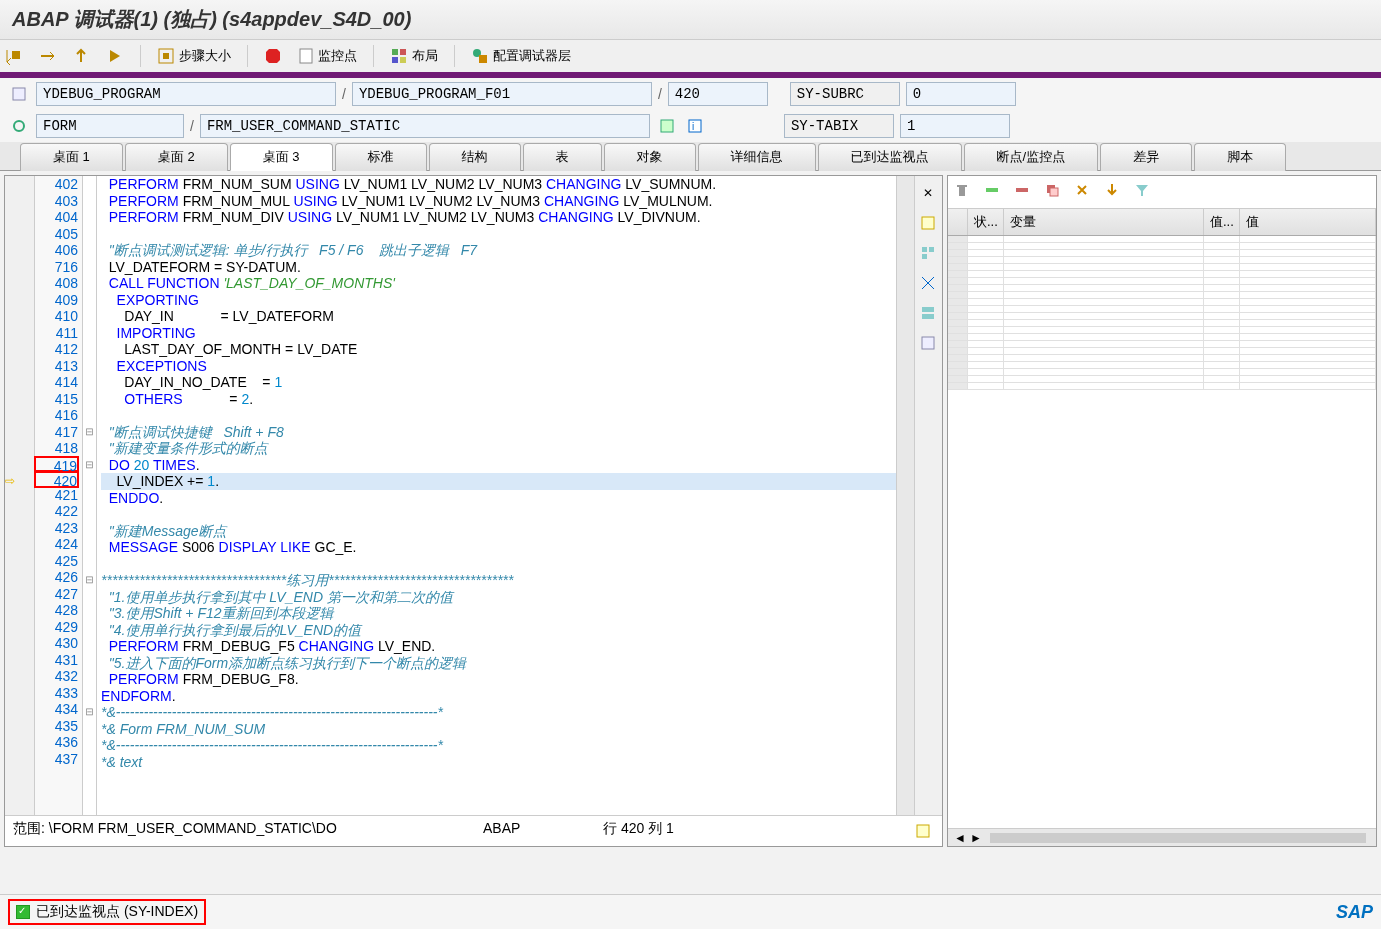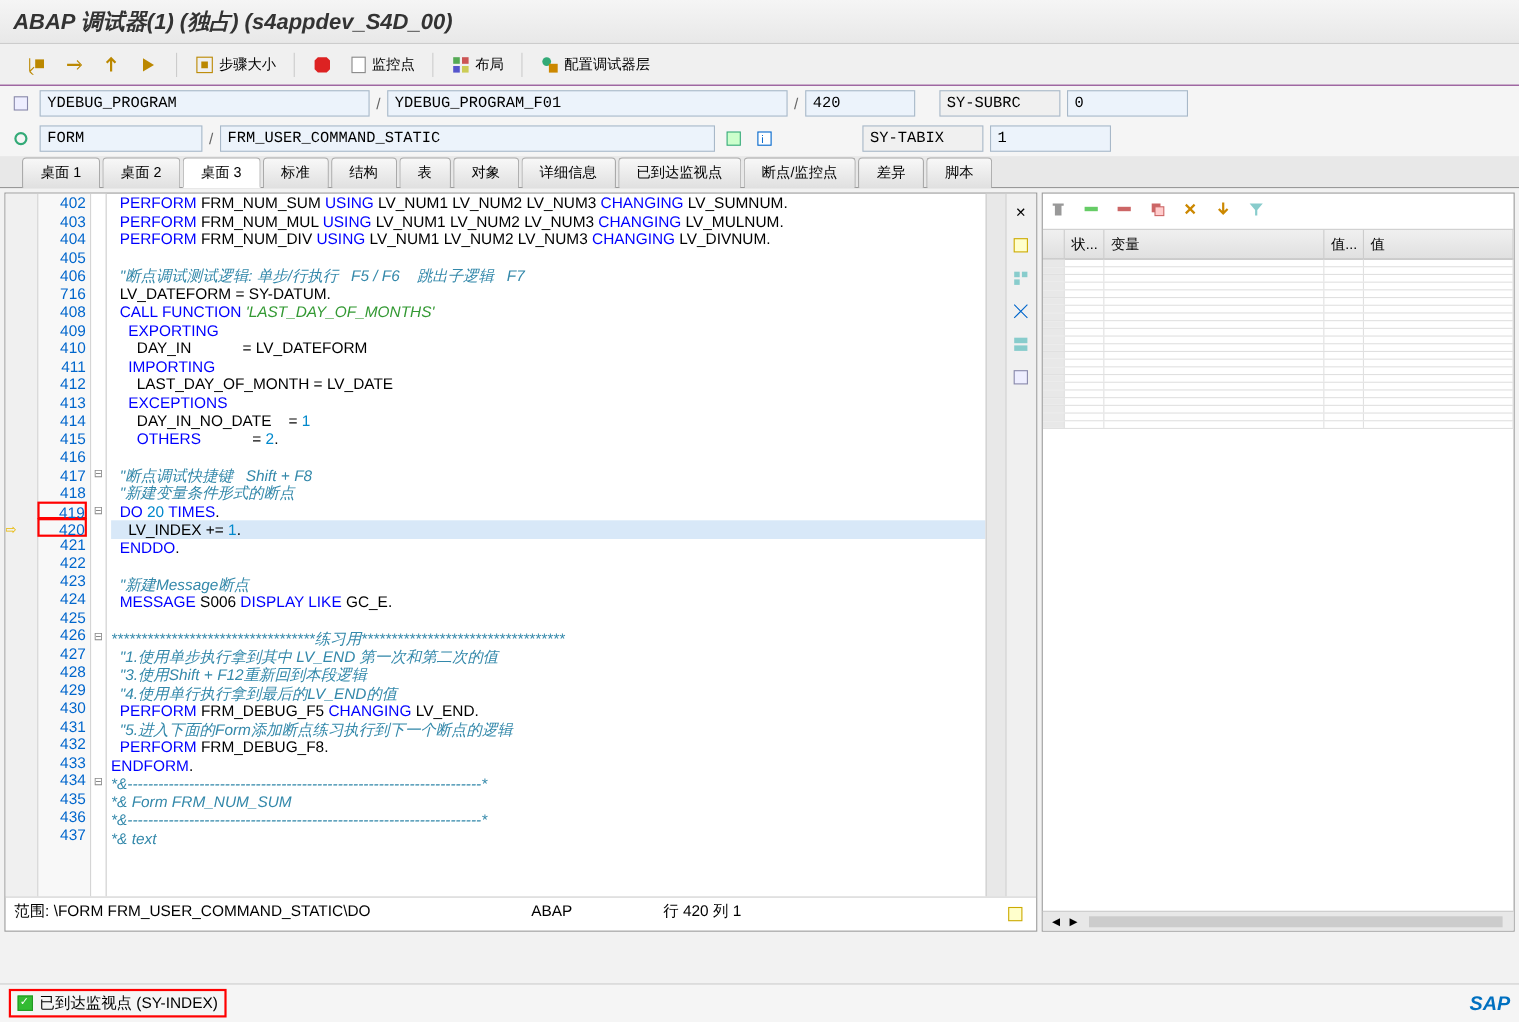--- a/index.html
+++ b/index.html
@@ -1,26 +1,26 @@
 <!DOCTYPE html>
 <html><head>
 <meta charset="utf-8">
 <style>
 * { box-sizing: border-box; margin: 0; padding: 0; font-family: Arial, sans-serif; }
 body { background: #f2f2f2; width: 1381px; height: 929px; overflow: hidden; font-size: 12px; }
 .title-bar { background: linear-gradient(#f5f5f5,#e8e8e8); padding: 6px 12px; font-size: 20px; font-weight: bold; font-style: italic; color: #333; border-bottom: 1px solid #ccc; }
-.toolbar { background: #f0f0f0; padding: 6px 20px; display: flex; align-items: center; gap: 8px; border-bottom: 1px solid #701a75; height: 38px; }
+.toolbar { background: #f0f0f0; padding: 6px 0; display: flex; align-items: center; gap: 8px; border-bottom: 6px solid #701a75; height: 38px; }
 .toolbar-btn { display: inline-flex; align-items: center; gap: 4px; padding: 2px 4px; cursor: pointer; font-size: 13px; }
 .sep { width: 1px; height: 22px; background: #ccc; margin: 0 4px; }
 .info-row { display: flex; gap: 6px; padding: 4px 8px; align-items: center; background: #f5f5f5; }
 .info-field { background: #ecf3fb; border: 1px solid #a8b8c8; padding: 3px 6px; font-size: 14px; font-family: 'Courier New', monospace; height: 24px; display: flex; align-items: center; }
 .info-slash { color: #666; font-size: 14px; }
 .icon-btn { width: 22px; height: 22px; display: inline-flex; align-items: center; justify-content: center; cursor: pointer; }
 .tabstrip { display: flex; background: #e8e8e8; border-bottom: 1px solid #999; padding-left: 20px; }
-.tab { padding: 4px 16px; border: 1px solid #aaa; border-bottom: none; background: linear-gradient(#f8f8f8,#e0e0e0); margin-right: 2px; cursor: pointer; font-size: 13px; border-radius: 4px 4px 0 0; position: relative; top: 1px; }
+.tab { padding: 4px 32px; border: 1px solid #aaa; border-bottom: none; background: linear-gradient(#f8f8f8,#e0e0e0); margin-right: 2px; cursor: pointer; font-size: 13px; border-radius: 4px 4px 0 0; position: relative; top: 1px; }
 .tab.active { background: #fff; border-bottom: 1px solid #fff; font-weight: normal; }
 .main-area { display: flex; height: 680px; }
 .code-pane { flex: 1; border: 1px solid #999; margin: 4px; display: flex; flex-direction: column; background: #fff; position: relative; }
 .code-body { flex: 1; display: flex; overflow: hidden; }
 .gutter { width: 30px; background: #f0f0f0; border-right: 1px solid #ccc; }
 .line-col { width: 48px; background: #f8f8f8; border-right: 1px solid #ccc; text-align: right; padding-right: 4px; color: #0066cc; font-family: 'Courier New', monospace; font-size: 14px; }
 .fold-col { width: 14px; background: #fff; border-right: 1px solid #ccc; }
 .code-col { flex: 1; font-family: 'Courier New', monospace; font-size: 14px; padding-left: 4px; white-space: pre; overflow: hidden; }
 .code-line { height: 16.5px; line-height: 16.5px; }
 .ln { color: #0066cc; }
@@ -122,21 +122,21 @@
 </div>
 
 <div class="info-row">
   <span class="icon-btn">
       <svg width="16" height="16">
         <rect x="2" y="2" width="12" height="12" fill="#eef" stroke="#88a"></rect>
       </svg>
     </span>
   <div class="info-field" style="width:300px">YDEBUG_PROGRAM</div>
   <span class="info-slash">/</span>
-  <div class="info-field" style="width:364px">YDEBUG_PROGRAM_F01</div>
+  <div class="info-field" style="width:300px">YDEBUG_PROGRAM_F01</div>
   <span class="info-slash">/</span>
   <div class="info-field" style="width:100px">420</div>
   <div style="width:10px"></div>
   <div class="info-field" style="width:110px;background:#f0f0f0">SY-SUBRC</div>
   <div class="info-field" style="width:110px">0</div>
 </div>
 
 <div class="info-row">
   <span class="icon-btn">
       <svg width="16" height="16">

